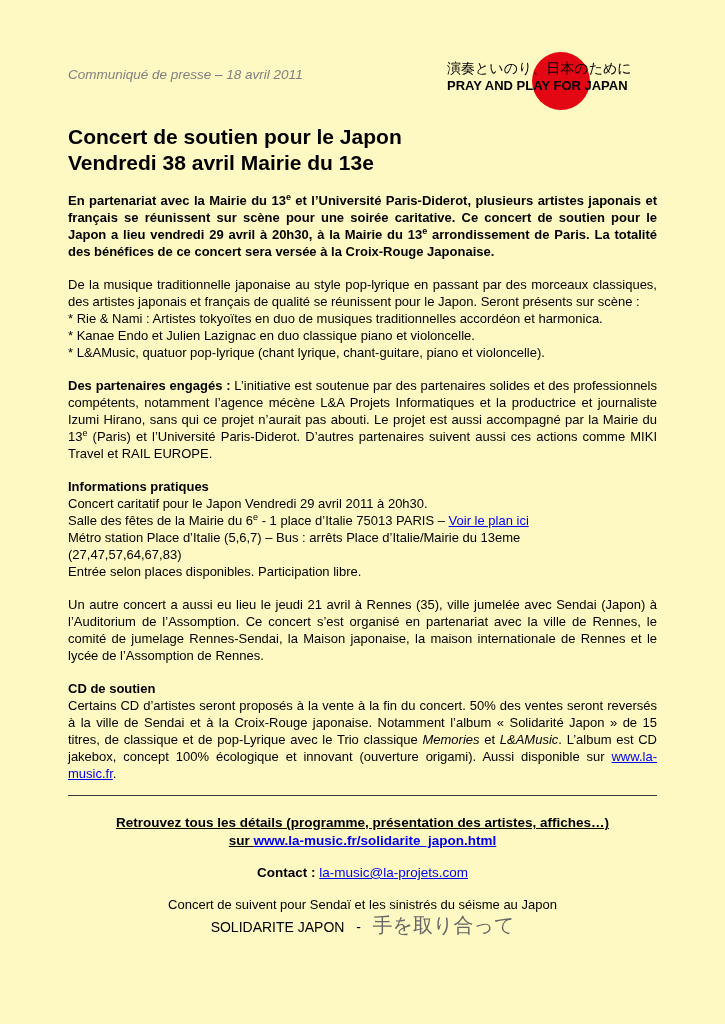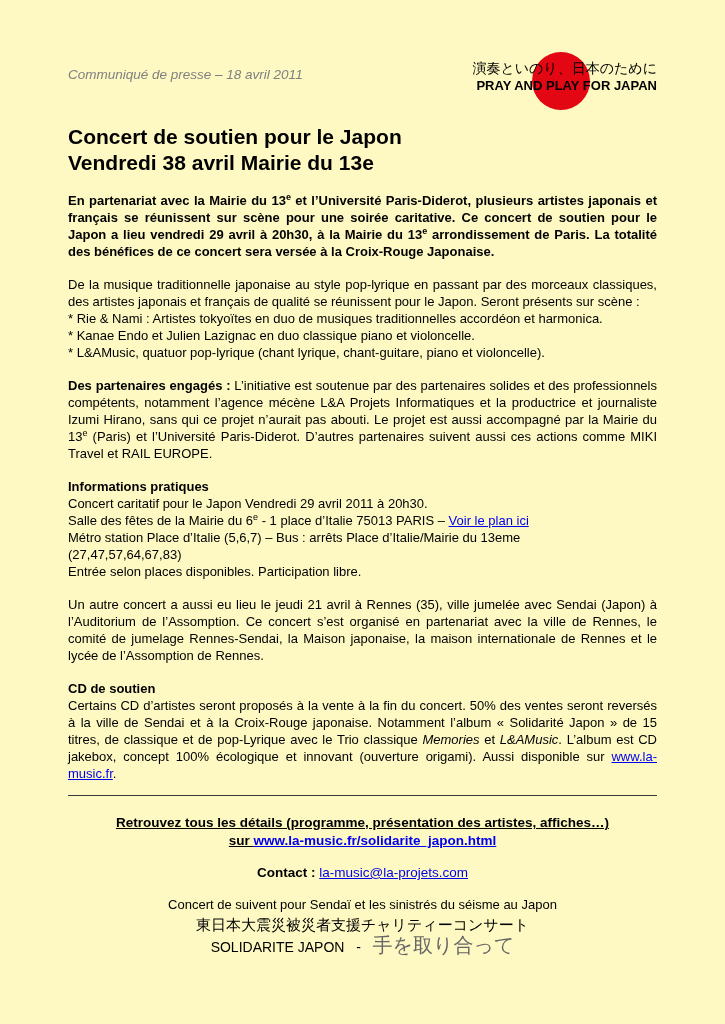--- a/index.html
+++ b/index.html
@@ -16,21 +16,21 @@
     width:725px;height:1024px;
     background:#fef9c3;
     font-family:"Liberation Sans",sans-serif;
     color:#000;
     padding:50px 68px 0 68px;
     overflow:hidden;
   }
   
   .header-row{display:flex;justify-content:space-between;align-items:flex-start;height:62px;}
   .press-line{font-style:italic;color:var(--muted-gray);font-size:13.5px;margin-top:17px;white-space:nowrap;}
-  .logo{position:relative;width:210px;height:62px;text-align:right;}
+  .logo{position:relative;width:210px;height:62px;text-align:left;}
   .sun{position:absolute;top:2px;right:67px;width:58px;height:58px;border-radius:50%;background:var(--sun-red);z-index:0;}
   .logo-jp{position:relative;z-index:1;font-size:14px;line-height:18px;margin-top:9px;white-space:nowrap;}
   .logo-en{position:relative;z-index:1;font-size:13px;font-weight:bold;line-height:17px;white-space:nowrap;}
   
   .title{margin:12px 0 0 0;text-align:left;font-size:21px;line-height:26px;font-weight:bold;}
   
   .para{margin:16px 0 0 0;font-size:13px;line-height:17px;text-align:justify;}
   .para.bold{font-weight:bold;}
   .line{font-size:13px;line-height:17px;}
   .section-heading{margin:16px 0 0 0;font-size:13px;line-height:17px;font-weight:bold;}
@@ -91,17 +91,16 @@
   <div class="section-heading">CD de soutien</div>
   <p class="para" style="margin-top:0;"><span>Certains CD d’artistes seront proposés à la vente à la fin du concert. 50% des ventes seront reversés à la ville de Sendai et à la Croix-Rouge japonaise. Notamment l’album « Solidarité Japon » de 15 titres, de classique et de pop-Lyrique avec le Trio classique </span><span class="italic">Memories</span><span> et </span><span class="italic">L&amp;AMusic</span><span>. L’album est CD jakebox, concept 100% écologique et innovant (ouverture origami). Aussi disponible sur </span><a class="link">www.la-music.fr</a><span>.</span></p>
 
   <hr class="rule">
 
   <div class="footer">
     <div class="footer-details">Retrouvez tous les détails (programme, présentation des artistes, affiches…)</div>
     <div class="footer-details"><span>sur </span><a class="link">www.la-music.fr/solidarite_japon.html</a></div>
     <div class="footer-contact"><span class="label">Contact : </span><a class="link">la-music@la-projets.com</a></div>
     <div class="footer-sendai">Concert de suivent pour Sendaï et les sinistrés du séisme au Japon</div>
-    <div class="footer-jp">東日本大震災被災者支援チャリティーコンサート</div>
     <div class="footer-solidarite"><span>SOLIDARITE JAPON</span>&nbsp;&nbsp;&nbsp;<span>-</span>&nbsp;&nbsp;&nbsp;<span class="motto-jp">手を取り合って</span></div>
   </div>
 
 </div>
 
 </body></html>

